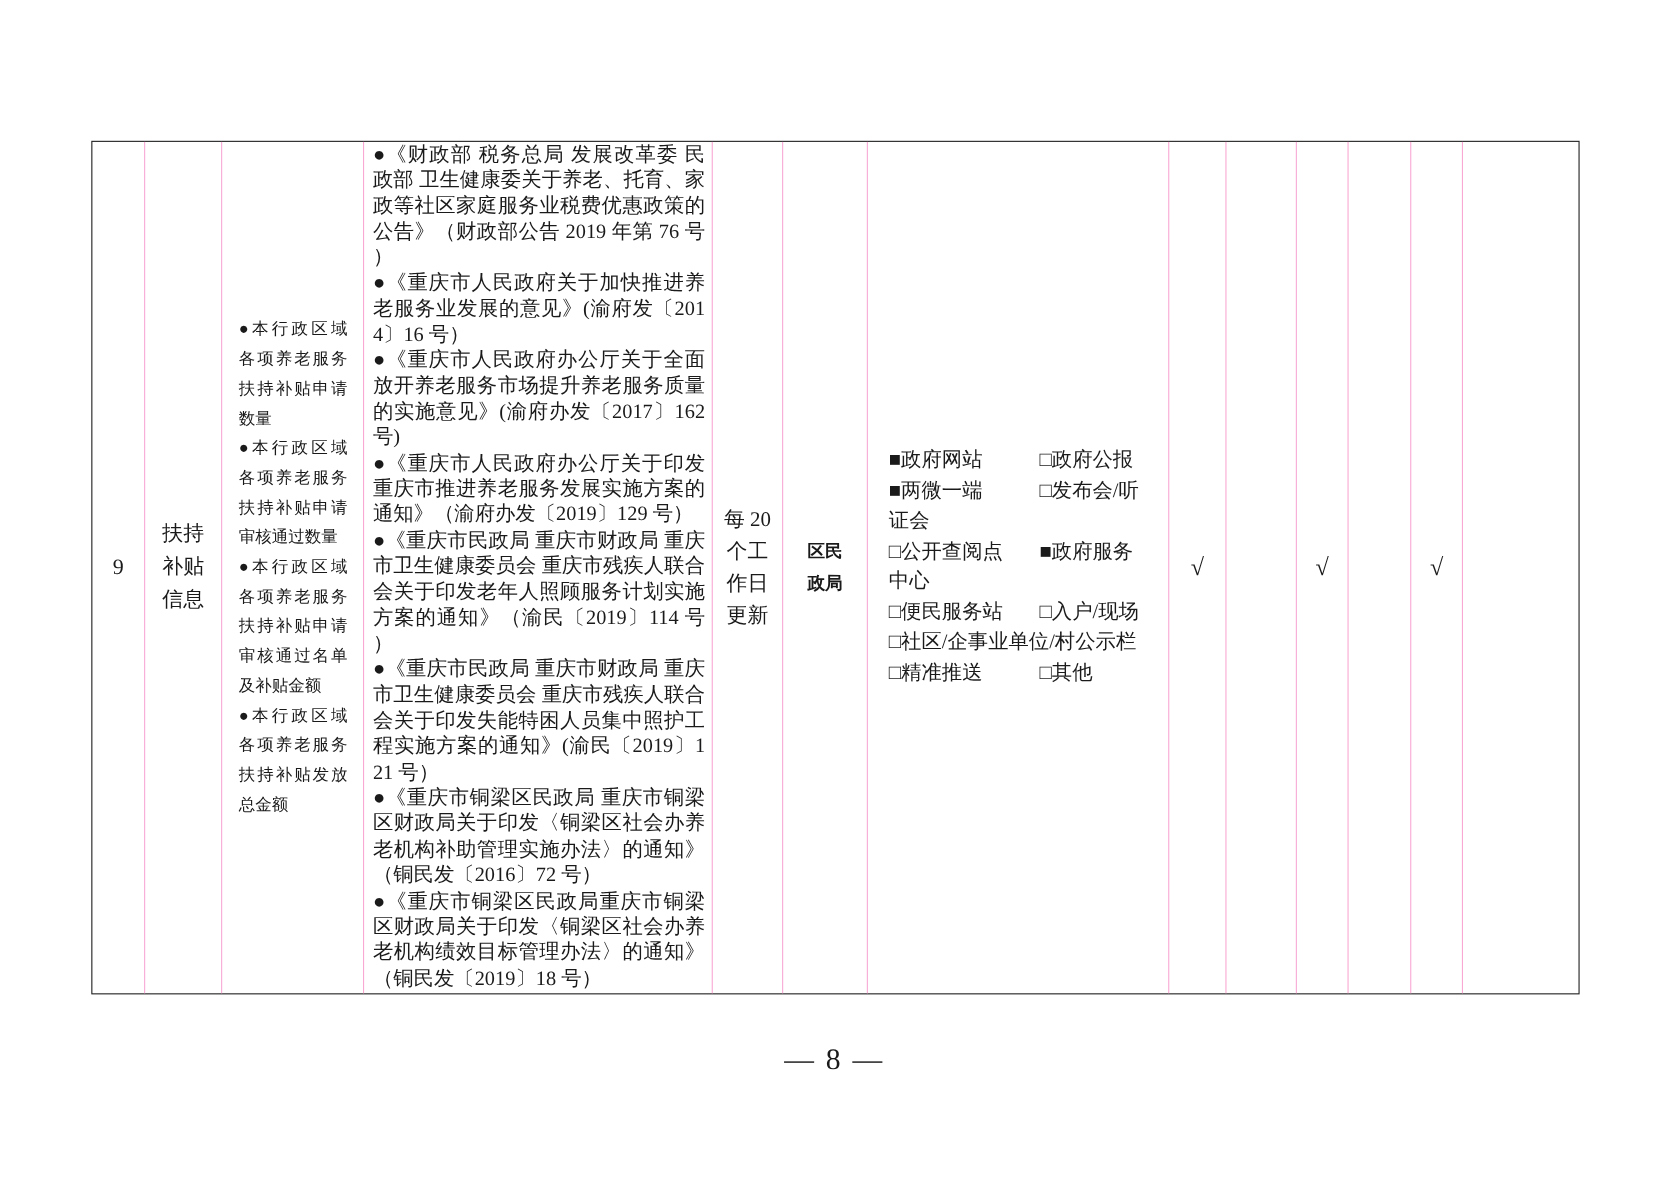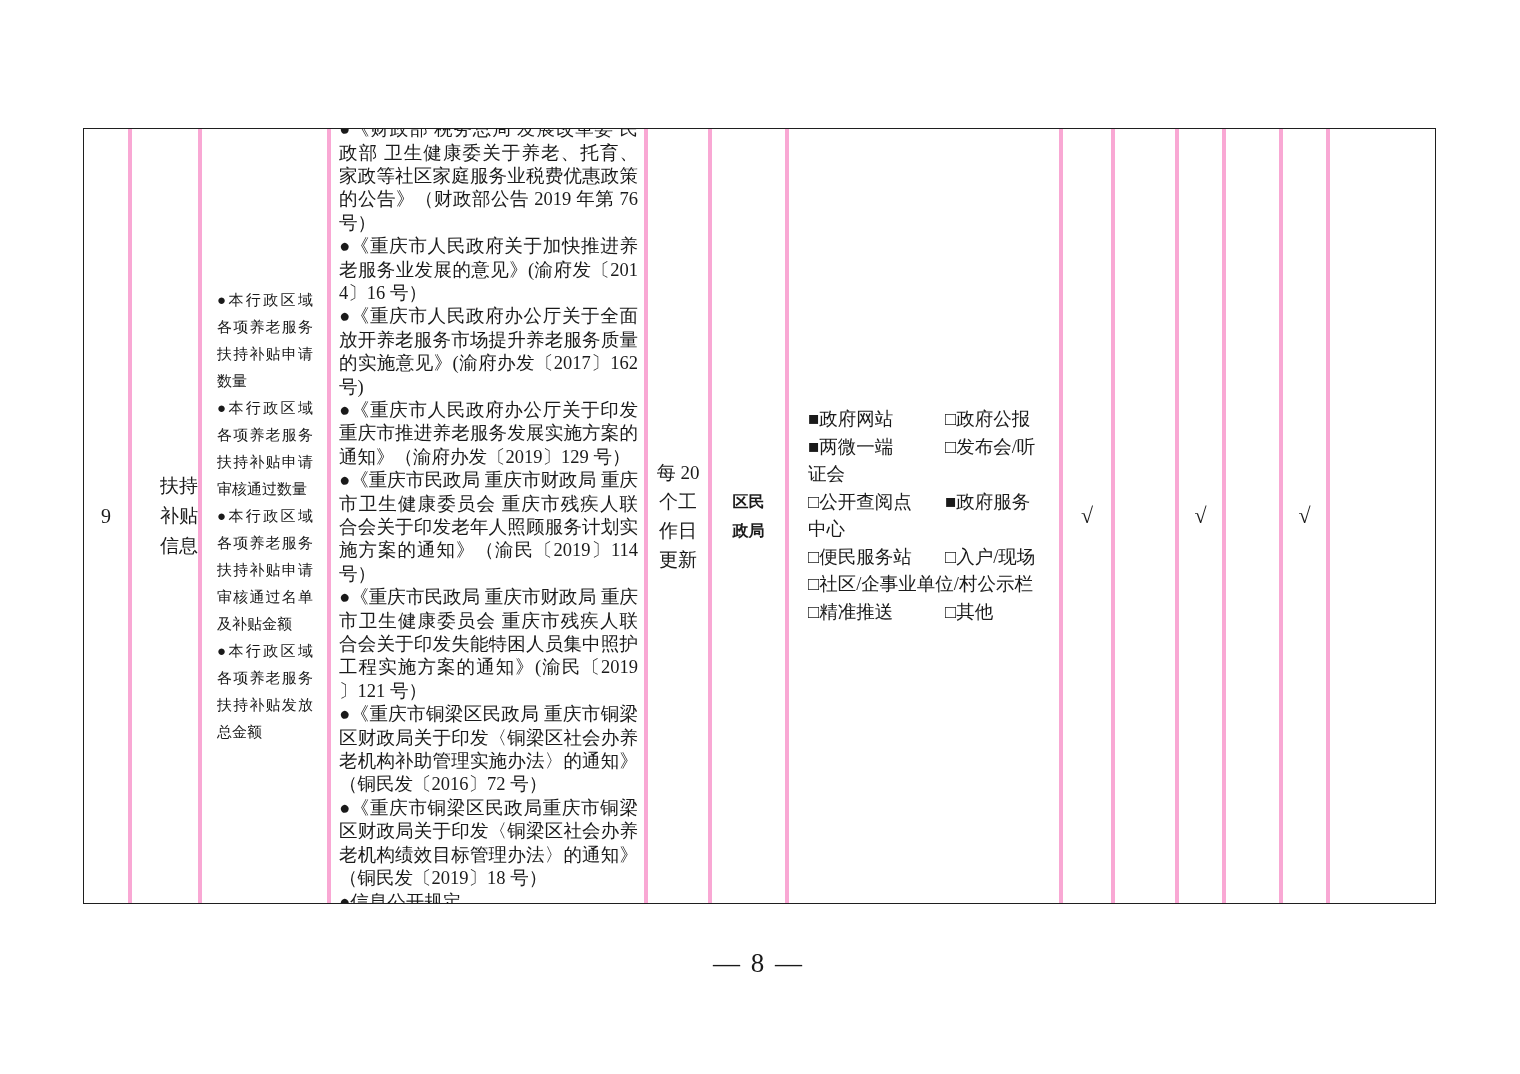--- a/index.html
+++ b/index.html
@@ -24,34 +24,34 @@
     position: absolute;
     left: 83px; top: 128px;
     width: 1351px; height: 774px;
     border: 1px solid #1f1f1f;
     display: flex;
     flex-direction: row;
     box-sizing: content-box;
   }
   .cell {
     box-sizing: border-box;
-    border-right: 4px solid #f9a8d4;
+    border-right: 1px solid #f9a8d4;
     height: 100%;
     display: flex;
     flex-direction: column;
     justify-content: center;
     overflow: hidden;
   }
   .cell:last-child { border-right: none; }
   .center { align-items: center; text-align: center; }
   .preline { white-space: pre-line; }
 
   .c-index { width: 48px; font-size: 20px; }
   .c-category { width: 65px; font-size: 19px; line-height: 30px; }
-  .c-item { width: 70px; font-size: 19px; line-height: 30px; align-items: flex-end; }
+  .c-item { width: 70px; font-size: 19px; line-height: 30px; }
   .c-contents {
     width: 129px;
     padding: 0 14px 0 15px;
     font-size: 15px;
     line-height: 27px;
     text-align: justify;
     line-break: anywhere;
   }
   .c-basis {
     width: 317px;
@@ -118,21 +118,20 @@
 
     <div class="cell c-basis">
       <div>●《财政部 税务总局 发展改革委 民政部 卫生健康委关于养老、托育、家政等社区家庭服务业税费优惠政策的公告》（财政部公告 2019 年第 76 号）</div>
       <div>●《重庆市人民政府关于加快推进养老服务业发展的意见》(渝府发〔2014〕16 号）</div>
       <div>●《重庆市人民政府办公厅关于全面放开养老服务市场提升养老服务质量的实施意见》(渝府办发〔2017〕162 号)</div>
       <div>●《重庆市人民政府办公厅关于印发重庆市推进养老服务发展实施方案的通知》（渝府办发〔2019〕129 号）</div>
       <div>●《重庆市民政局 重庆市财政局 重庆市卫生健康委员会 重庆市残疾人联合会关于印发老年人照顾服务计划实施方案的通知》（渝民〔2019〕114 号）</div>
       <div>●《重庆市民政局 重庆市财政局 重庆市卫生健康委员会 重庆市残疾人联合会关于印发失能特困人员集中照护工程实施方案的通知》(渝民〔2019〕121 号）</div>
       <div>●《重庆市铜梁区民政局 重庆市铜梁区财政局关于印发〈铜梁区社会办养老机构补助管理实施办法〉的通知》（铜民发〔2016〕72 号）</div>
       <div>●《重庆市铜梁区民政局重庆市铜梁区财政局关于印发〈铜梁区社会办养老机构绩效目标管理办法〉的通知》（铜民发〔2019〕18 号）</div>
-      <div>●信息公开规定</div>
     </div>
 
     <div class="cell c-update center">
       <span class="preline">每 20
 个工
 作日
 更新</span>
     </div>
 
     <div class="cell c-dept center">

